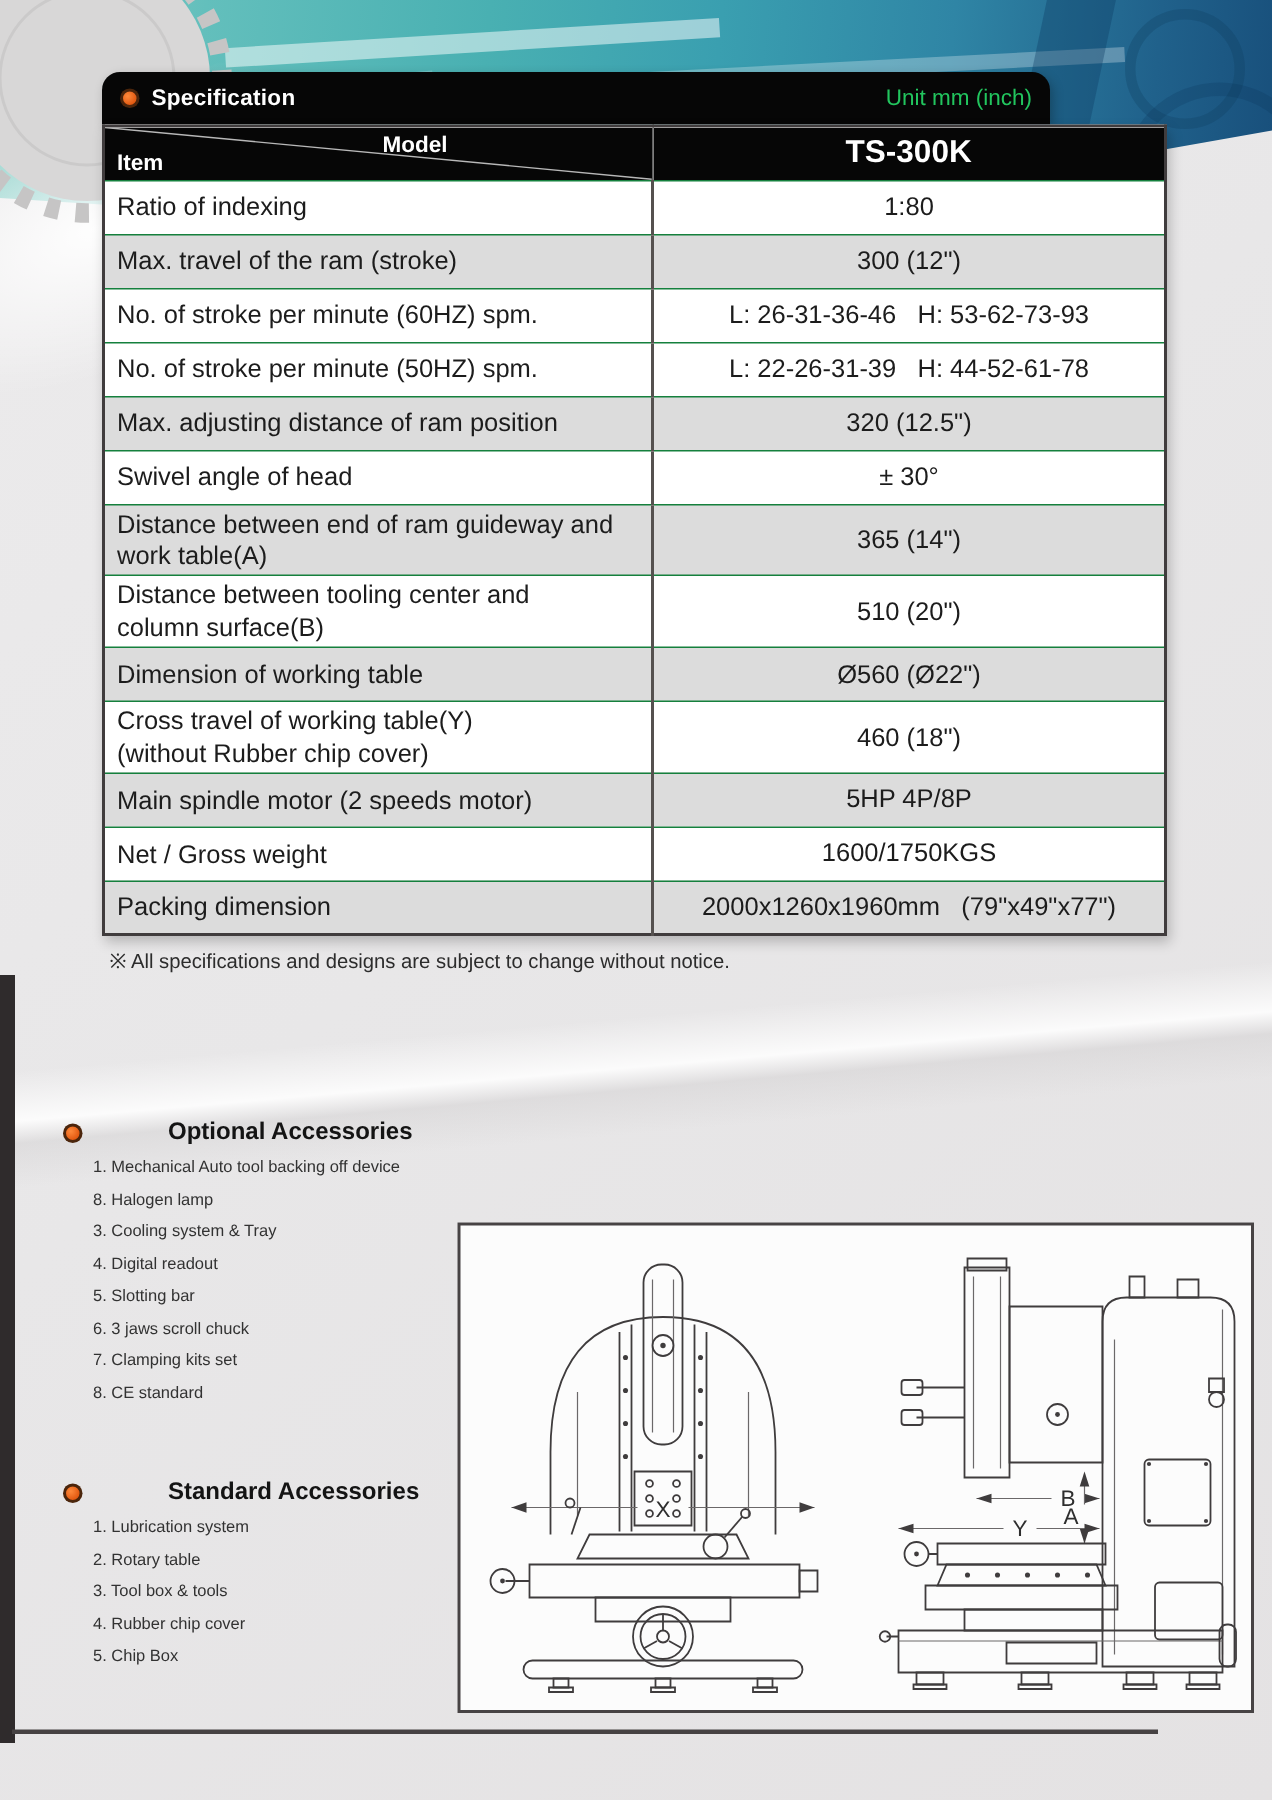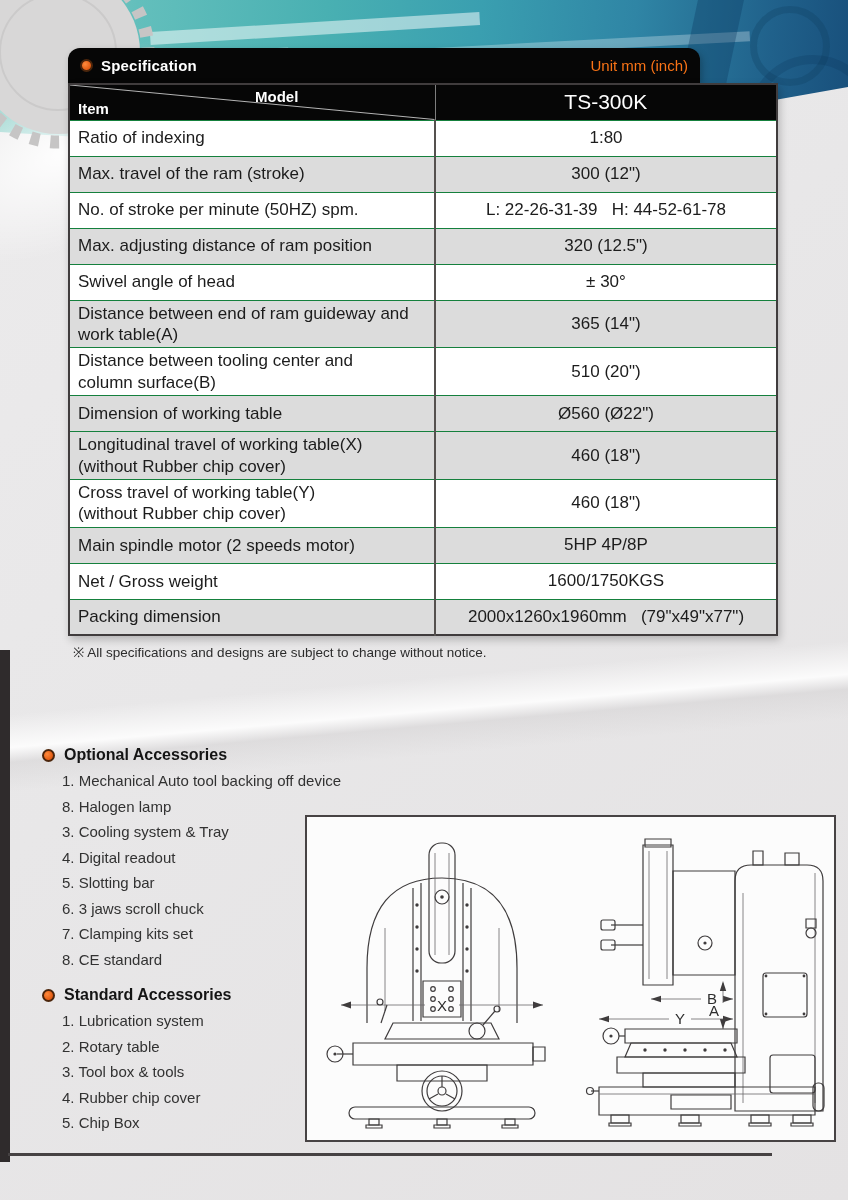--- a/index.html
+++ b/index.html
@@ -31,45 +31,45 @@
   .bottom-rule { position:absolute; left:8px; top:1153px; width:764px; height:3px; background:#464243; z-index:4; }
 
   
   .spec-card { position:absolute; left:68px; top:48px; width:632px; z-index:5; }
   .spec-headbar { display:flex; align-items:center; height:35px; padding:0 12px; background:#060606;
                   border-radius:12px 12px 0 0; box-shadow:2px 3px 7px rgba(0,0,0,.25); }
   .bullet { display:inline-block; width:13px; height:13px; border-radius:50%; flex:0 0 13px;
             background:radial-gradient(circle at 35% 35%, #ff8a3c, #e25a12 70%);
             border:2px solid rgba(58,30,10,.9); }
   .spec-title { color:#fff; font-weight:bold; font-size:15px; margin-left:8px; letter-spacing:.2px; }
-  .unit-label { margin-left:auto; color:#f97316; font-size:15px; }
+  .unit-label { margin-left:auto; color:#22c55e; font-size:15px; }
 
   table.spec-table { width:710px; border-collapse:collapse; table-layout:fixed; background:#fff;
                      border:2px solid #403c3d; font-size:17px; color:#1c1c1c;
                      box-shadow:2px 4px 8px rgba(0,0,0,.22); }
   .head-row th { background:#060606; color:#fff; height:36px; padding:0; position:relative; }
   th.head-item { text-align:center; }
   th.head-item svg { position:absolute; inset:0; width:100%; height:100%; }
   .model-lbl { position:absolute; left:185px; top:3px; font-size:15px; font-weight:bold; }
   .item-lbl  { position:absolute; left:8px; bottom:3px; font-size:15px; font-weight:bold; }
-  th.head-model { font-size:21px; font-weight:normal; border-left:1px solid #7d7d7d; text-align:center; }
+  th.head-model { font-size:21px; font-weight:bold; border-left:1px solid #7d7d7d; text-align:center; }
   .spec-row td { border-top:1px solid #15803d; height:36px; vertical-align:middle; }
   .cell-item { padding:2px 8px; text-align:left; line-height:1.26; white-space:pre-line; }
   .cell-value { padding:2px 4px; text-align:center; border-left:2px solid #55514f; white-space:pre-wrap; }
   .spec-row.shaded td { background:#dcdcdc; }
   .spec-note { margin:7px 0 0 5px; font-size:13.5px; color:#2c2c2c; }
 
   
   .acc-section { position:absolute; z-index:5; width:300px; }
   .acc-optional { left:42px; top:746px; }
   .acc-standard { left:42px; top:986px; }
-  .acc-head { display:flex; align-items:center; }
+  .acc-head { display:flex; align-items:center;gap:48px; }
   .acc-title { font-size:16px; font-weight:bold; color:#141414; margin-left:9px; }
   .acc-list { margin:9px 0 0 20px; }
-  .acc-item { font-size:15px; color:#323232; margin-bottom:10.5px; line-height:1; }
+  .acc-item { font-size:11px; color:#323232; margin-bottom:10.5px; line-height:1; }
 
   
   .drawing-panel { position:absolute; left:305px; top:815px; width:531px; height:327px; z-index:5;
                    background:#fcfcfc; border:2px solid #474344; }
   .drawing-panel svg { position:absolute; top:16px; }
   .front-view { left:18px; }
   .side-view  { left:278px; }
   .drawing-panel svg * { vector-effect:non-scaling-stroke; }
   .dline { stroke:#3f3c3d; stroke-width:1.2; fill:none; }
   .dthin { stroke:#6b6869; stroke-width:.8; fill:none; }
@@ -128,20 +128,24 @@
 
       <tr class="spec-row">
             <td class="cell-item">Ratio of indexing</td>
             <td class="cell-value">1:80</td>
           </tr>
           <tr class="spec-row shaded">
             <td class="cell-item">Max. travel of the ram (stroke)</td>
             <td class="cell-value">300 (12")</td>
           </tr>
           <tr class="spec-row">
+            <td class="cell-item">No. of stroke per minute (60HZ) spm.</td>
+            <td class="cell-value">L: 26-31-36-46   H: 53-62-73-93</td>
+          </tr>
+          <tr class="spec-row">
             <td class="cell-item">No. of stroke per minute (50HZ) spm.</td>
             <td class="cell-value">L: 22-26-31-39   H: 44-52-61-78</td>
           </tr>
           <tr class="spec-row shaded">
             <td class="cell-item">Max. adjusting distance of ram position</td>
             <td class="cell-value">320 (12.5")</td>
           </tr>
           <tr class="spec-row">
             <td class="cell-item">Swivel angle of head</td>
             <td class="cell-value">± 30°</td>
@@ -152,25 +156,20 @@
             <td class="cell-value">365 (14")</td>
           </tr>
           <tr class="spec-row">
             <td class="cell-item">Distance between tooling center and
 column surface(B)</td>
             <td class="cell-value">510 (20")</td>
           </tr>
           <tr class="spec-row shaded">
             <td class="cell-item">Dimension of working table</td>
             <td class="cell-value">Ø560 (Ø22")</td>
-          </tr>
-          <tr class="spec-row shaded">
-            <td class="cell-item">Longitudinal travel of working table(X)
-(without Rubber chip cover)</td>
-            <td class="cell-value">460 (18")</td>
           </tr>
           <tr class="spec-row">
             <td class="cell-item">Cross travel of working table(Y)
 (without Rubber chip cover)</td>
             <td class="cell-value">460 (18")</td>
           </tr>
           <tr class="spec-row shaded">
             <td class="cell-item">Main spindle motor (2 speeds motor)</td>
             <td class="cell-value">5HP 4P/8P</td>
           </tr>

